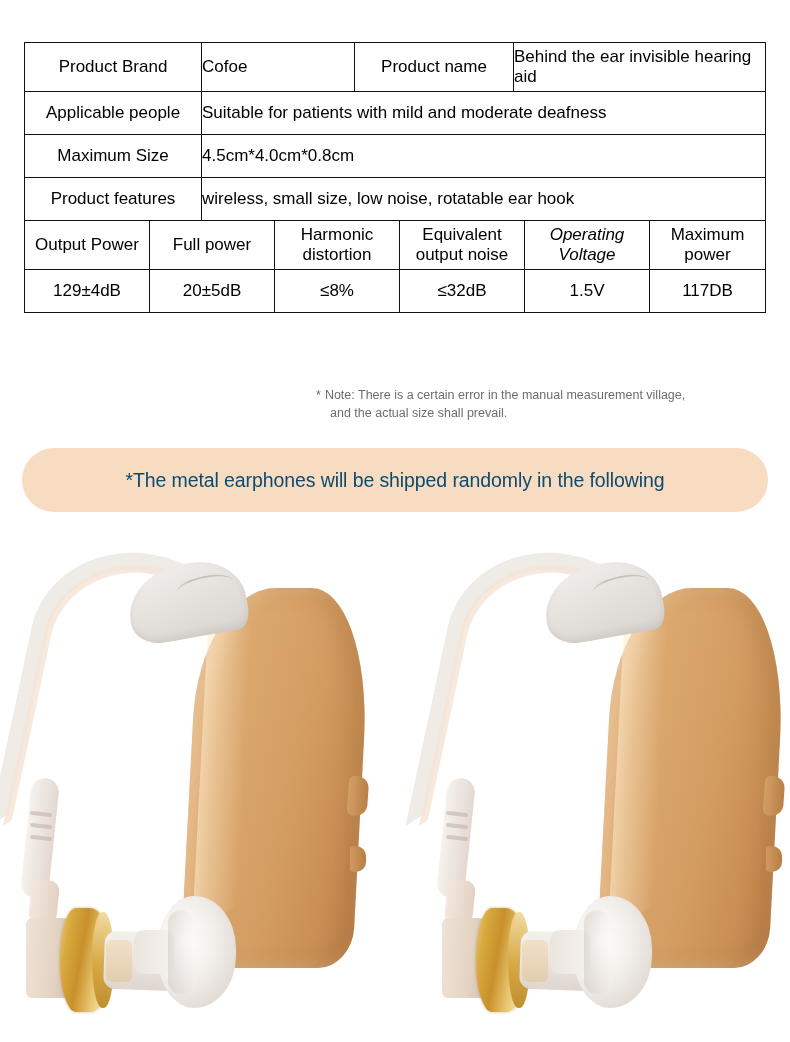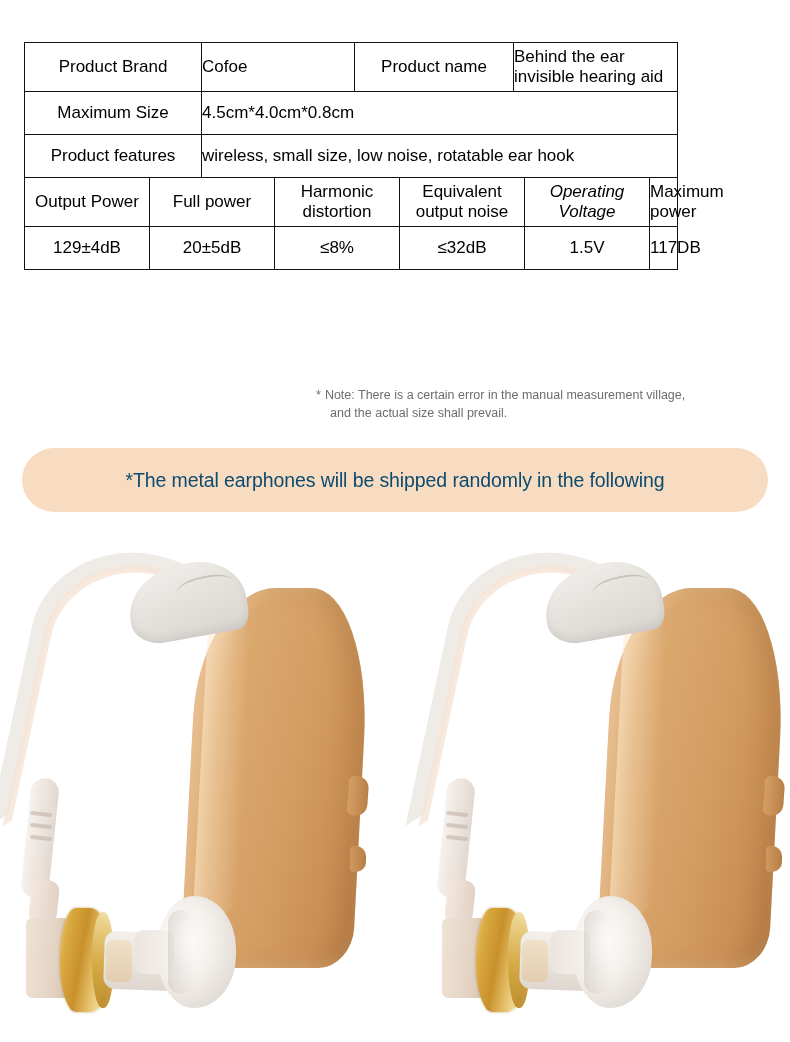--- a/index.html
+++ b/index.html
@@ -19,21 +19,21 @@
 
   
   .spec-table-wrap {
     position: absolute;
     left: 24px;
     top: 42px;
     width: 742px;
   }
   table.spec {
     border-collapse: collapse;
-    width: 654px;
+    width: 742px;
     table-layout: fixed;
   }
   table.spec td {
     border: 1px solid #111111;
     padding: 4px 0;
     font-size: 17px;
     line-height: 1.18;
     color: #000;
     vertical-align: middle;
     height: 34px;
@@ -344,20 +344,24 @@
 <body>
 
 <div class="spec-table-wrap">
   <table class="spec">
     <tbody>
       <tr class="r1">
         <td class="lbl" style="width:176px;">Product Brand</td>
         <td class="val" style="width:152px;margin-left:20px;">Cofoe</td>
         <td class="lbl" style="width:158px;">Product name</td>
         <td class="val">Behind the ear invisible hearing aid</td>
+      </tr>
+      <tr class="r3">
+        <td class="lbl">Applicable people</td>
+        <td class="val" colspan="3">Suitable for patients with mild and moderate deafness</td>
       </tr>
       <tr class="r4">
         <td class="lbl">Maximum Size</td>
         <td class="val" colspan="3">4.5cm*4.0cm*0.8cm</td>
       </tr>
       <tr class="r5">
         <td class="lbl">Product features</td>
         <td class="val" colspan="3">wireless, small size, low noise, rotatable ear hook</td>
       </tr>
     </tbody>

